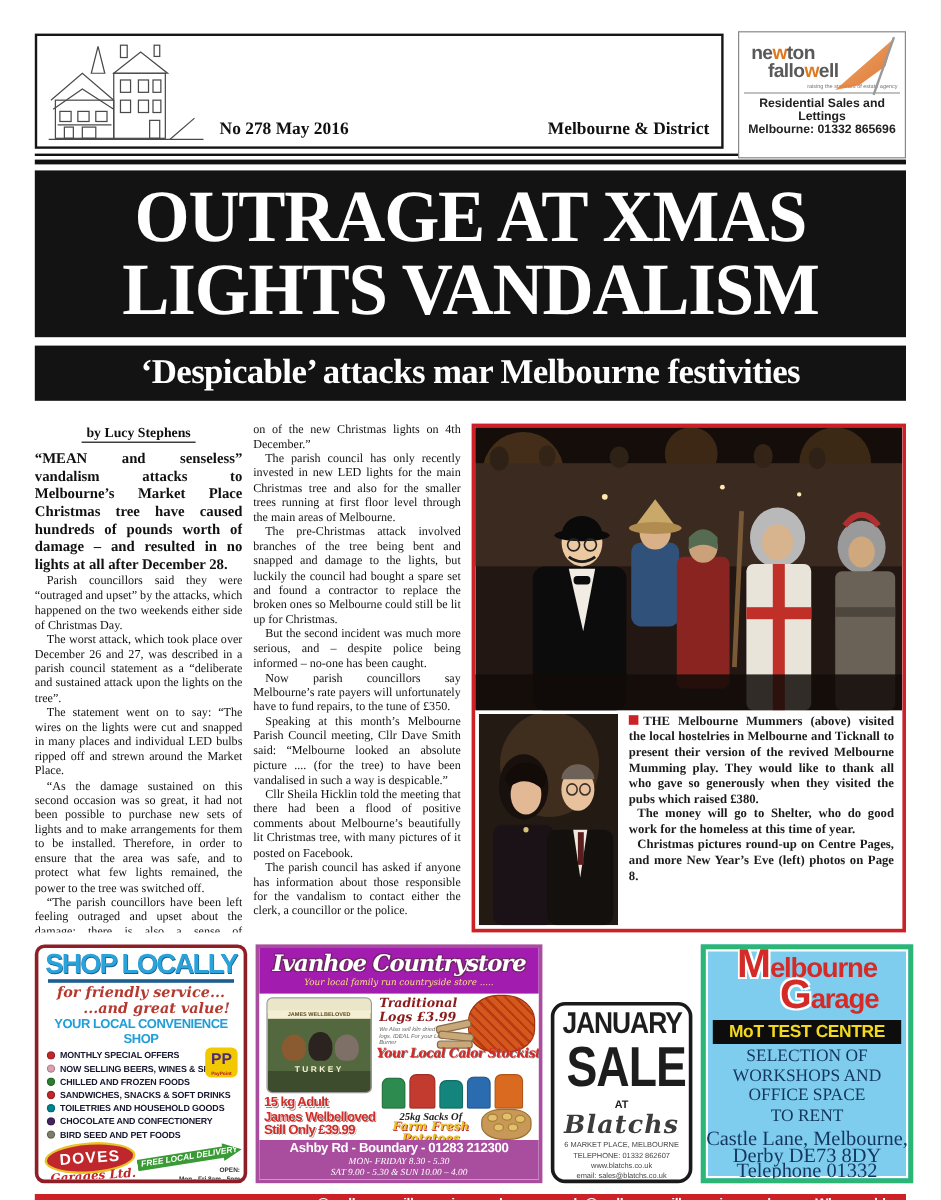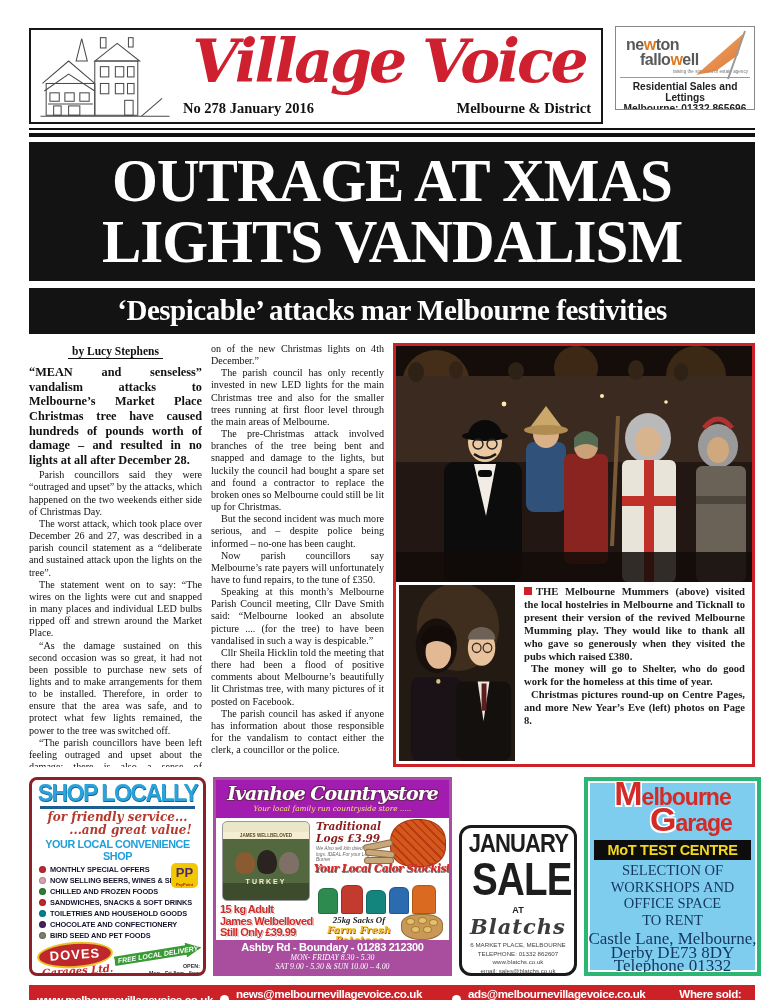--- a/index.html
+++ b/index.html
@@ -12,21 +12,21 @@
   .masthead-row { position:relative; height:102px; }
   .mast-box { position:absolute; left:0; top:2px; width:574px; height:96px; border:2px solid #161616; background:#fff; }
   .sketch { position:absolute; left:4px; top:3px; width:142px; height:86px; }
   .paper-title { position:absolute; left:148px; top:-4px; width:420px; text-align:center;
     font-family:"DejaVu Serif", serif; font-style:italic; font-weight:bold;
     font-size:60px; letter-spacing:-3px; color:#cf2030; }
   .issue-line { position:absolute; left:152px; bottom:5px; font-family:"Liberation Serif", serif;
     font-weight:bold; font-size:14.5px; color:#111; }
   .region-line { position:absolute; right:10px; bottom:5px; font-family:"Liberation Serif", serif;
     font-weight:bold; font-size:14.5px; color:#111; }
-  .estate-box { position:absolute; right:0; top:0; width:140px; height:84px; border:1.5px solid #888;
+  .estate-box { position:absolute; right:0; top:0; width:140px; height:106px; border:1.5px solid #888;
     background:#fff; text-align:center; overflow:hidden; }
   .estate-flag { position:absolute; right:4px; top:2px; width:58px; height:52px; }
   .estate-name { position:relative; text-align:left; padding:10px 0 0 10px; font-size:16px; font-weight:bold; color:#595959; line-height:15px; letter-spacing:-0.5px;}
   .estate-name .indent { padding-left:14px; display:block;}
   .estate-name .w { color:#e07820; }
   .estate-tagline { font-size:4.6px; color:#777; text-align:right; padding:2px 6px 0 0; }
   .estate-div { border-top:1px solid #999; margin:3px 4px; }
   .estate-l1 { font-size:10.2px; font-weight:bold; color:#222; }
   .estate-l2 { font-size:10.2px; font-weight:bold; color:#222; }
 
@@ -34,21 +34,21 @@
   .double-rule div { height:4px; background:#111; margin-top:3px; }
 
   
   .headline-block { margin-top:5px; background:#131313; text-align:center; padding:8px 0 9px 0; }
   .headline-line { color:#fff; font-family:"Liberation Serif", serif; font-weight:bold;
     font-size:59px; line-height:61px; letter-spacing:-1px; transform:scaleY(1.04); }
   .subhead-block { margin-top:7px; background:#131313; text-align:center; padding:6px 0 7px 0; }
   .subhead { color:#fff; font-family:"Liberation Serif", serif; font-weight:bold; font-size:29px; letter-spacing:-0.5px; }
 
   
-  .article-row { display:flex; margin-top:9px; gap:9px; height:424px; }
+  .article-row { display:flex; margin-top:19px; gap:9px; height:424px; }
   .col { width:173px; flex:none; font-family:"Liberation Serif", serif; font-size:10.1px;
     line-height:12.15px; text-align:justify; color:#111; overflow:hidden; }
   .byline { text-align:center; font-weight:bold; font-size:11.5px; margin:2px 0 8px 0; }
   .byline span { border-bottom:1.5px solid #111; padding:0 4px 1px 4px; }
   .lede { font-weight:bold; font-size:12.3px; line-height:14.6px; margin-bottom:2px; }
   .col p { text-indent:10px; }
   .col p.no-indent { text-indent:0; }
 
   
   .photo-box { flex:1; border:3px solid #cc2127; background:#fff; display:flex; flex-direction:column; overflow:hidden;}
@@ -215,22 +215,21 @@
             <rect x="10" y="64" width="10" height="9"></rect>
               <rect x="26" y="64" width="10" height="9"></rect>
               <rect x="42" y="64" width="10" height="9"></rect>
             <line x1="8" y1="76" x2="56" y2="76"></line>
             <rect x="14" y="78" width="8" height="10"></rect>
               <rect x="30" y="78" width="12" height="10"></rect>
             <line x1="0" y1="89" x2="138" y2="89"></line>
             <line x1="108" y1="89" x2="130" y2="70"></line>
           </g>
         </svg>
-        <div class="paper-title">Village Voice</div>
-        <div class="issue-line">No 278 January 2016</div>
+        <div class="issue-line">No 278 May 2016</div>
         <div class="region-line">Melbourne &amp; District</div>
       </div>
 
       <div class="estate-box">
         <svg class="estate-flag" viewBox="0 0 58 52">
           <defs>
               <linearGradient id="og" x1="0" y1="0" x2="1" y2="1">
             <stop offset="0" stop-color="#f0a05a"></stop>
                 <stop offset="1" stop-color="#d86820"></stop>
           </linearGradient>

